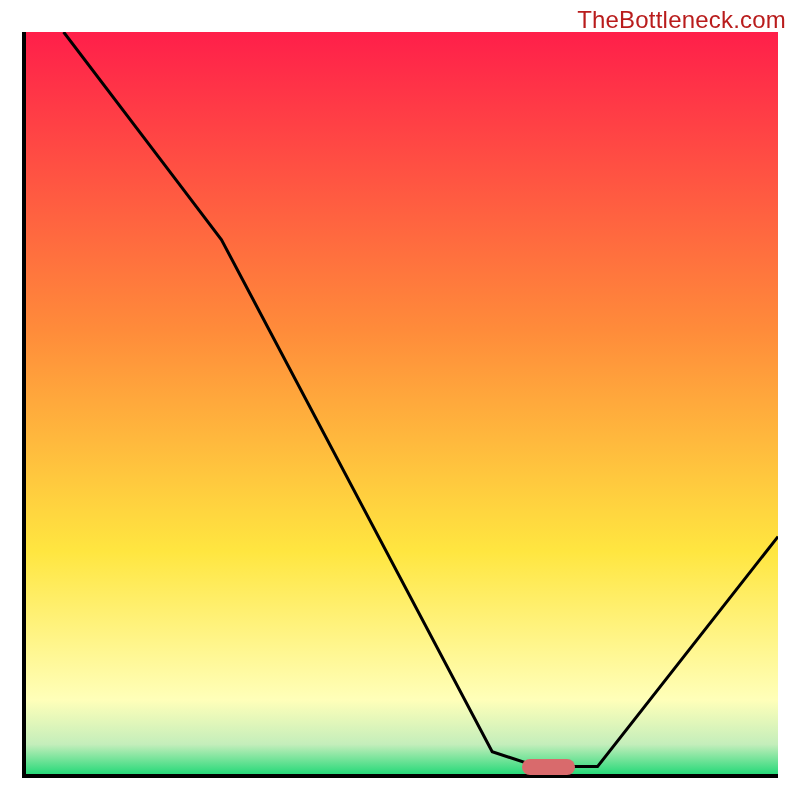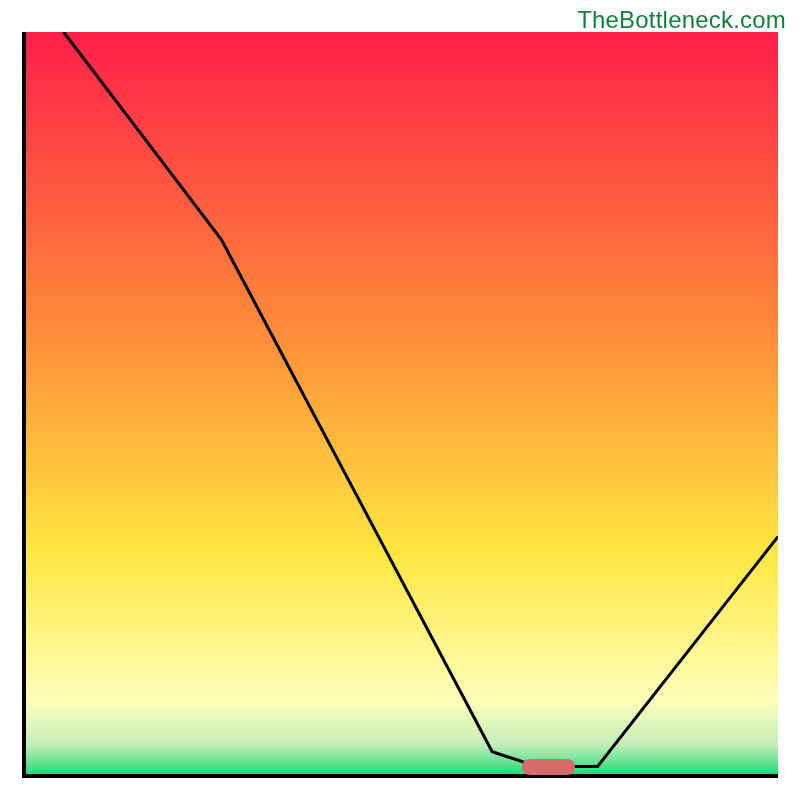--- a/index.html
+++ b/index.html
@@ -13,21 +13,21 @@
   .wrap {
     position: relative;
     width: 800px;
     height: 800px;
   }
   .watermark {
     position: absolute;
     top: 6px;
     right: 14px;
     font-size: 24px;
-    color: #15803d;
+    color: #b91c1c;
     letter-spacing: 0.2px;
     user-select: none;
     z-index: 20;
     font-weight: 400;
   }
   .plot-frame {
     position: absolute;
     left: 22px;
     top: 32px;
     width: 756px;

